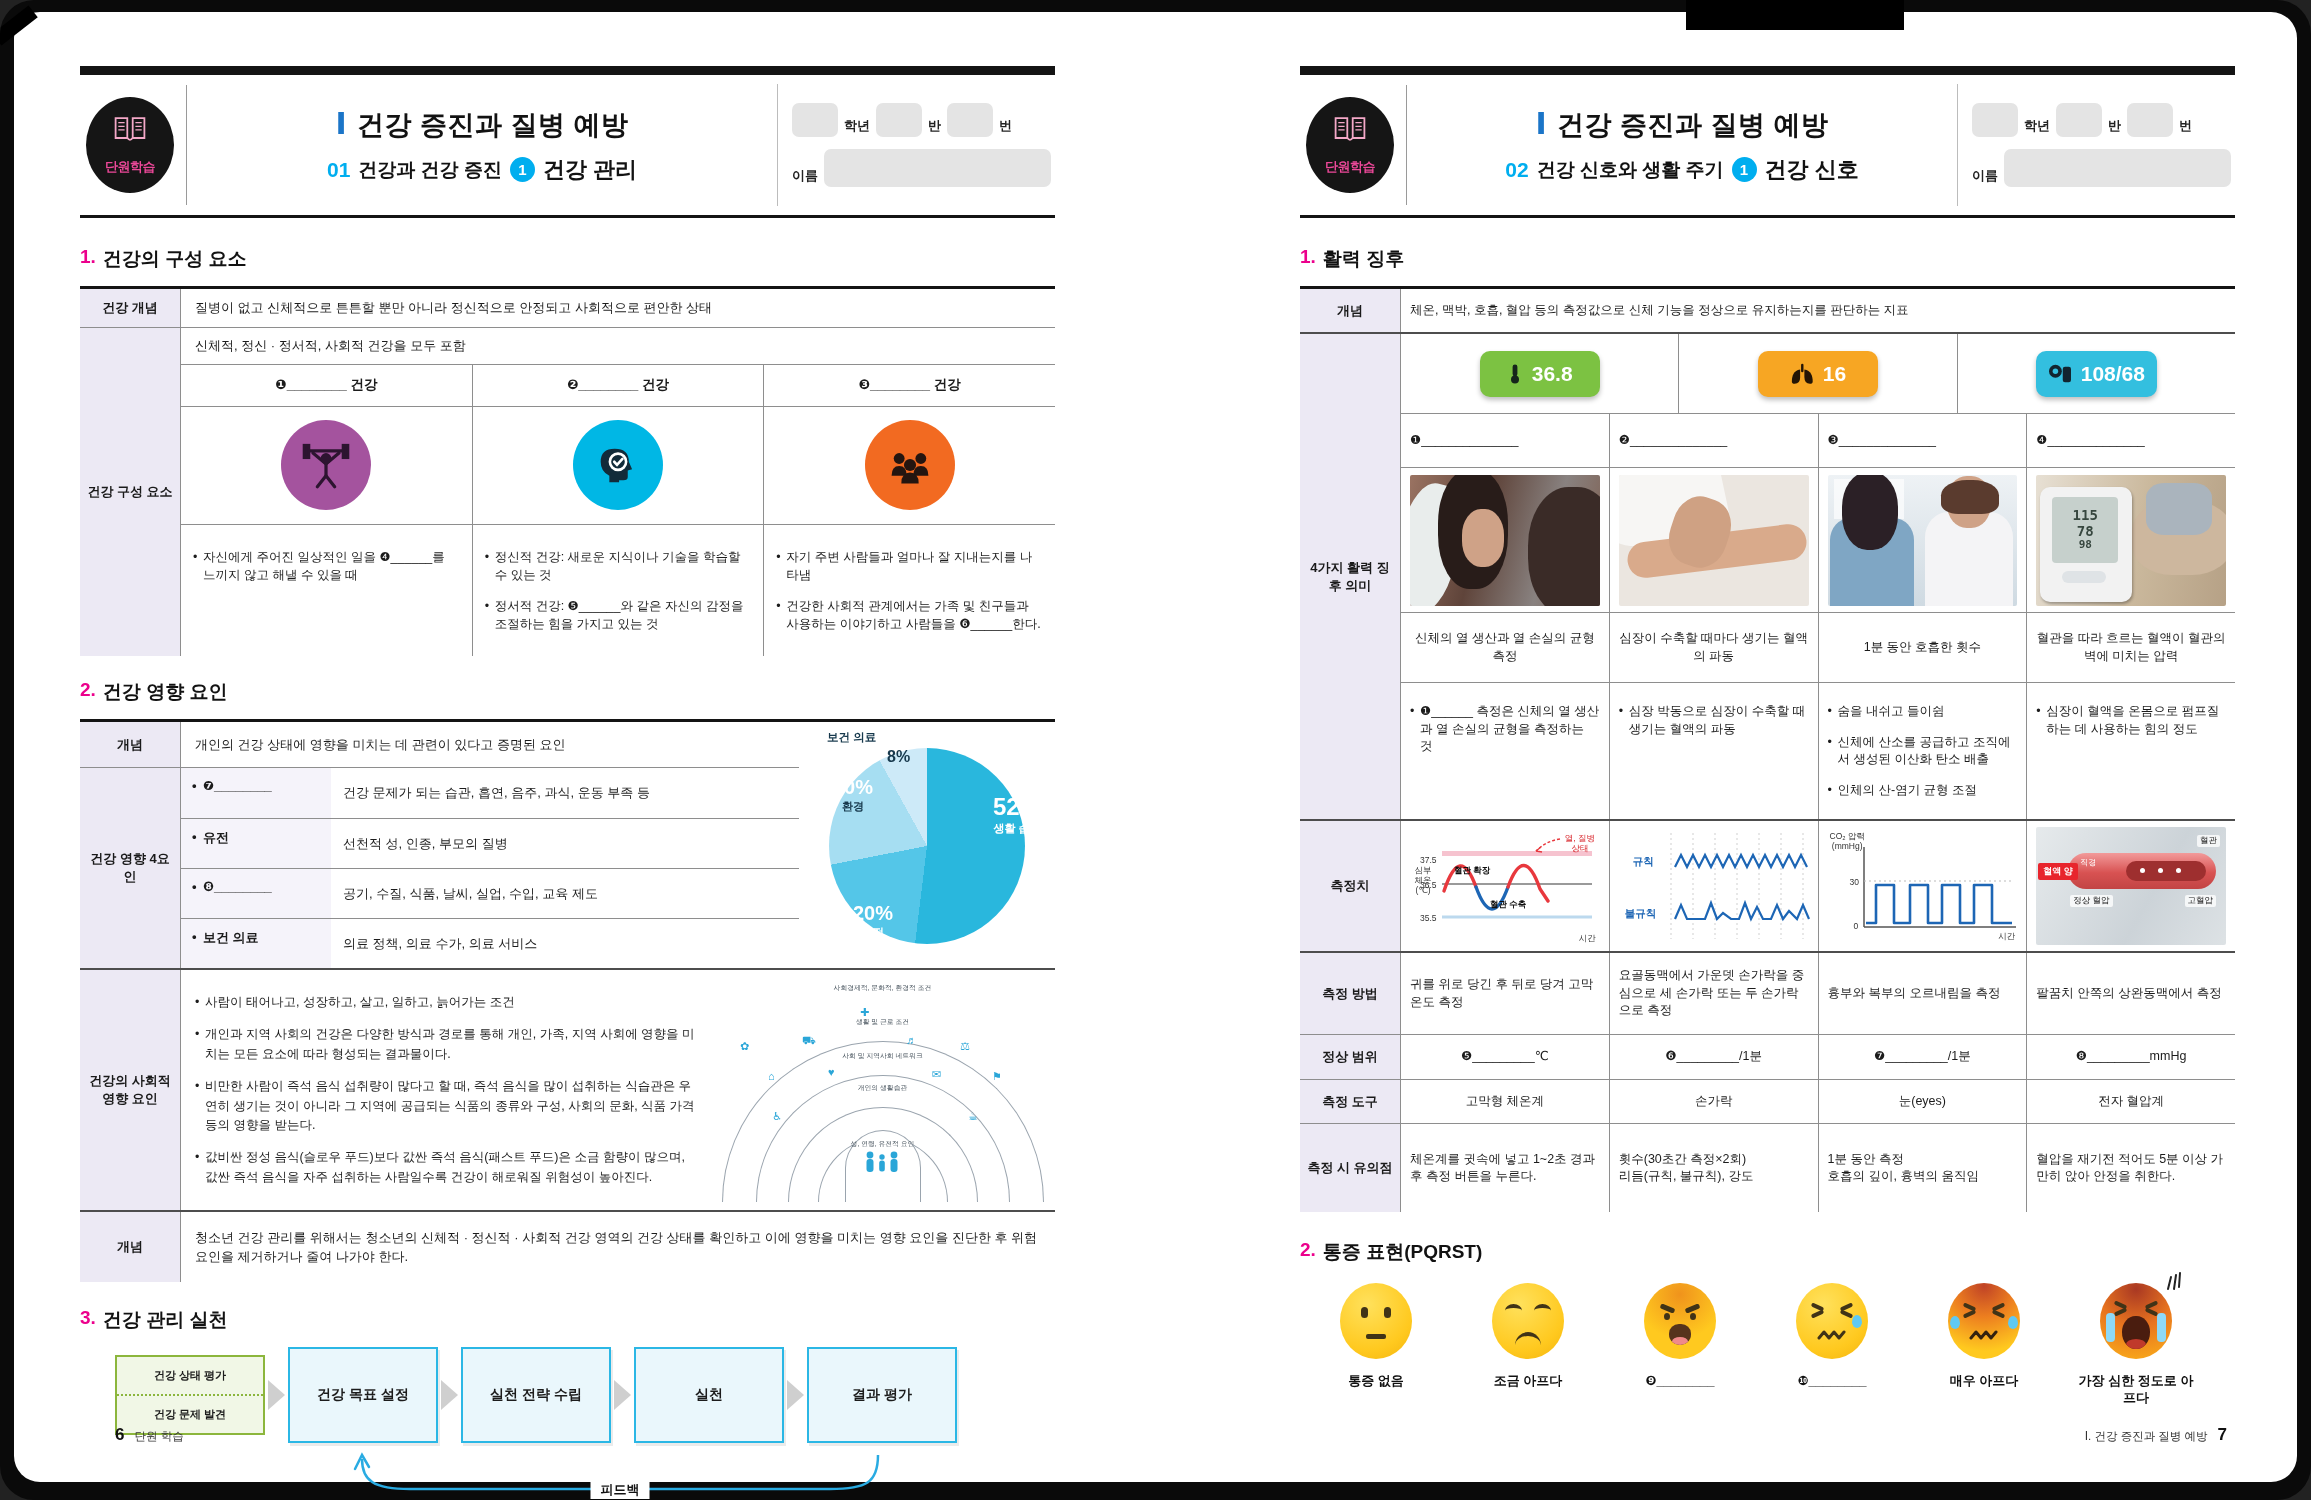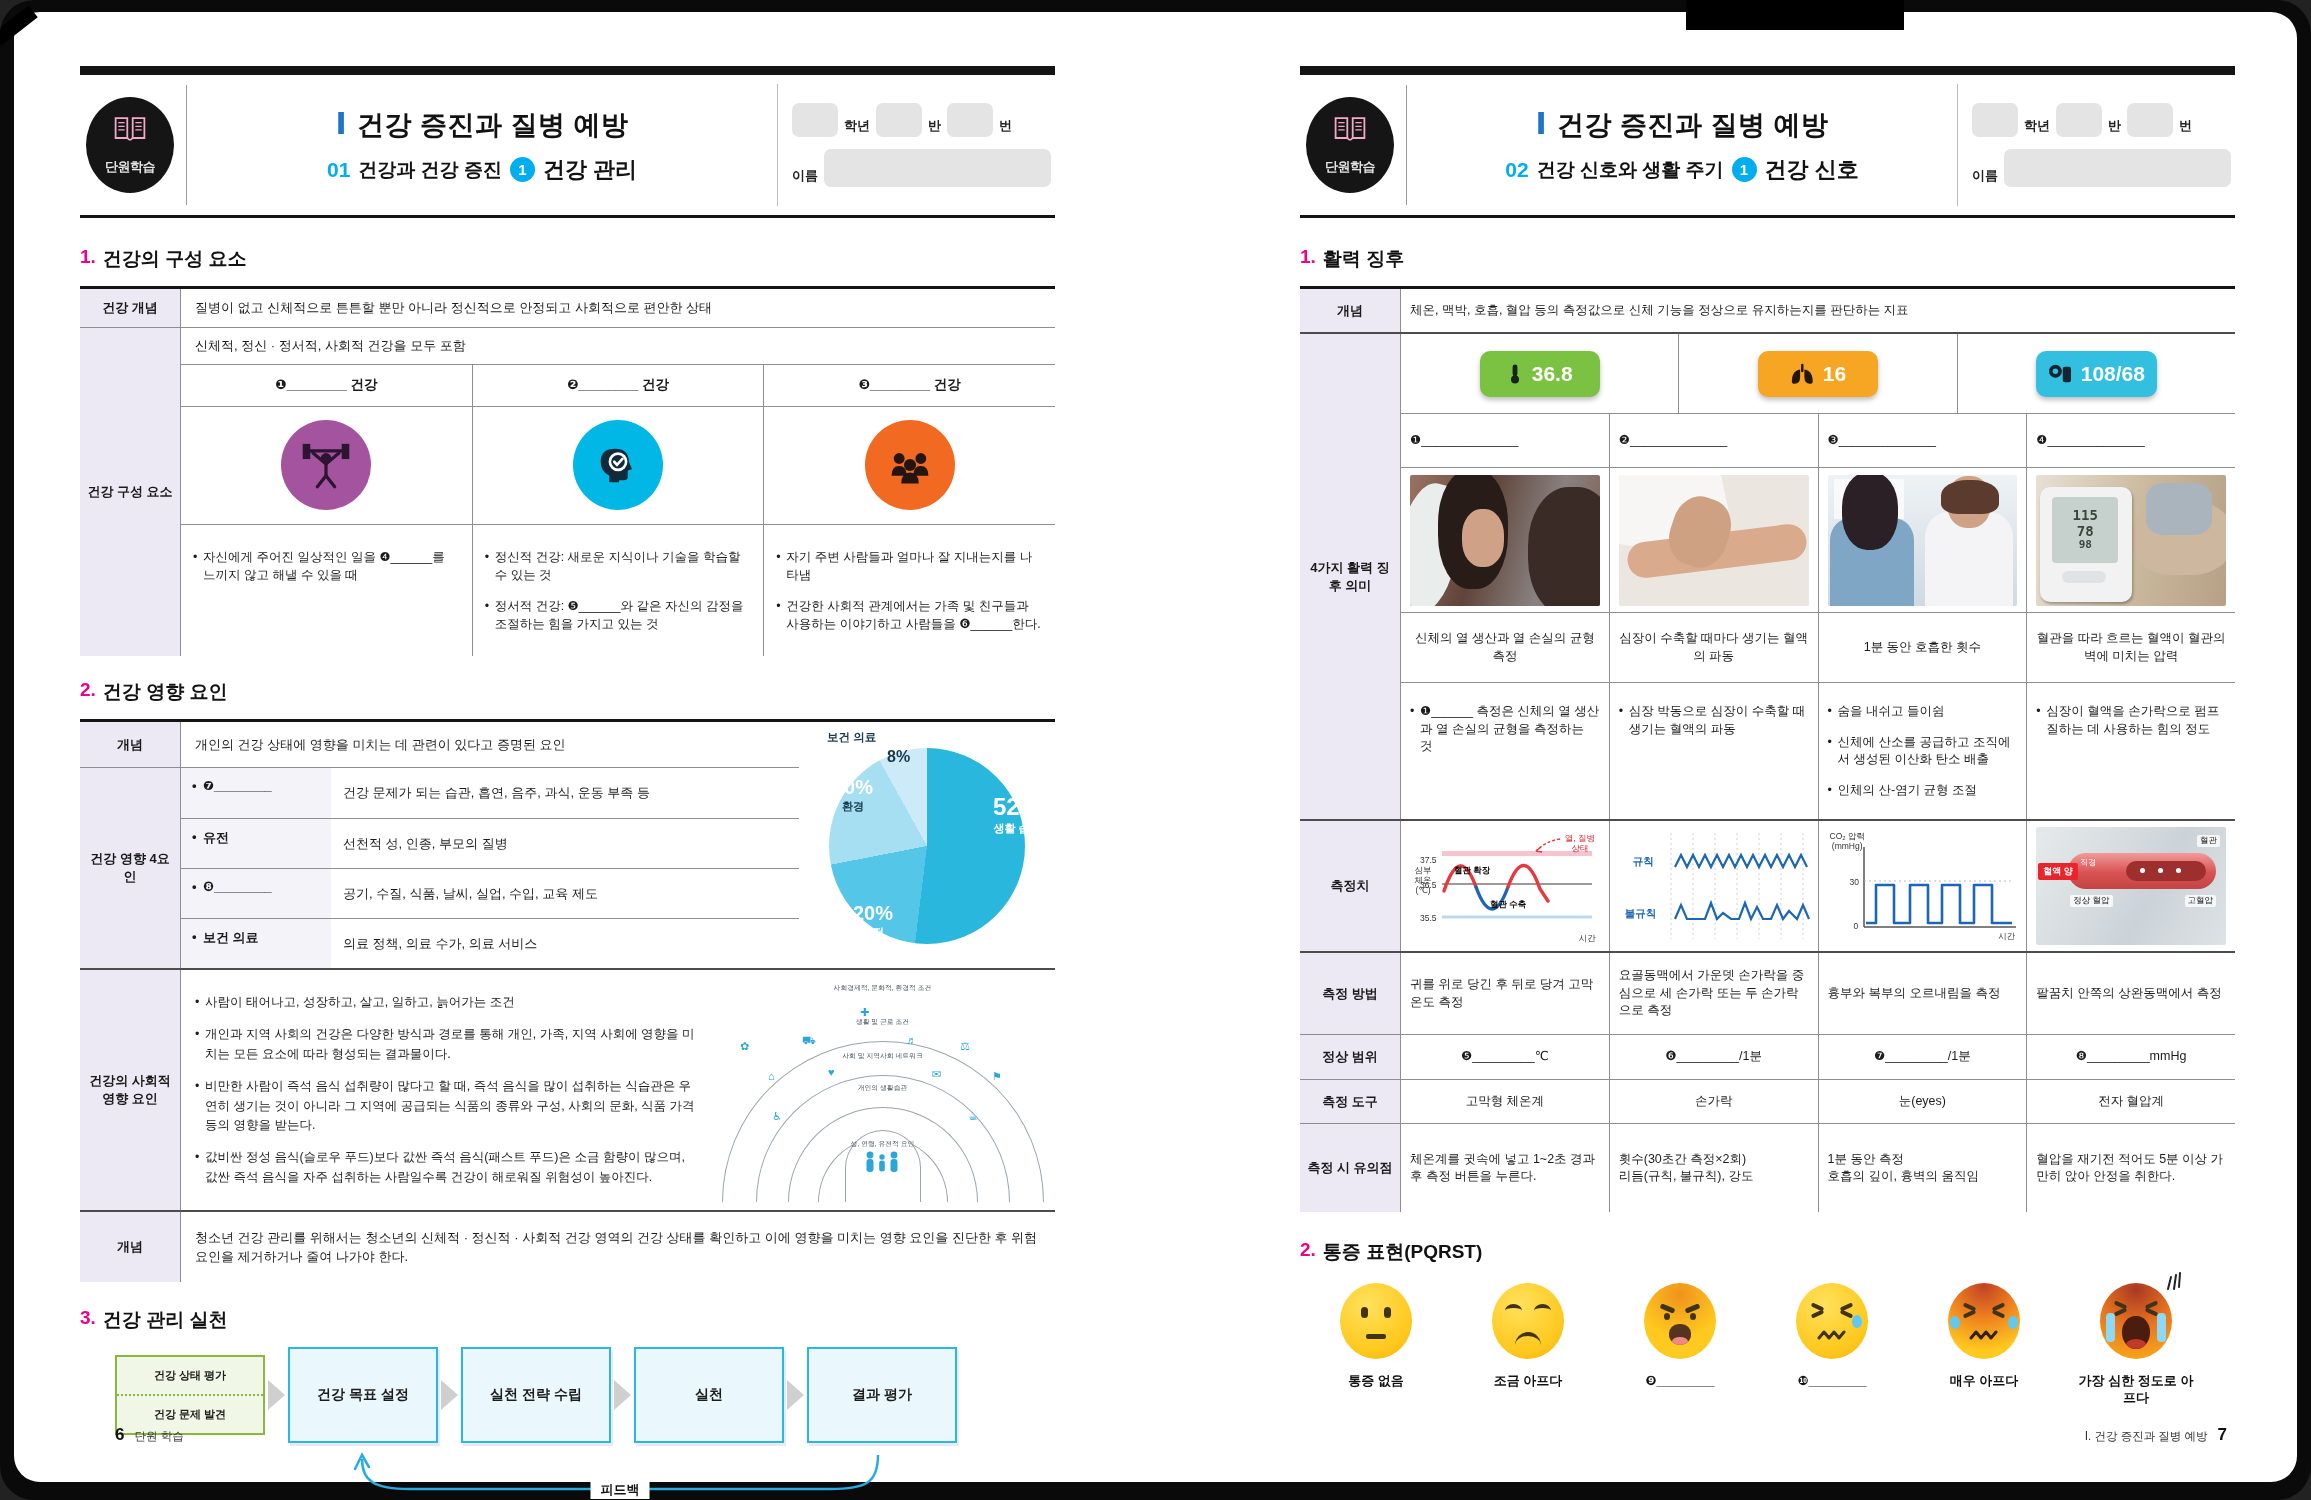--- a/index.html
+++ b/index.html
@@ -10,21 +10,21 @@
   .corner-tab{position:absolute;left:1686px;top:0;width:218px;height:30px;background:#000;}
   .corner-curl{position:absolute;left:-8px;top:18px;width:46px;height:15px;background:#000;transform:rotate(-38deg);}
 
   .page{position:absolute;top:66px;}
   .left-page{left:80px;width:975px;}
   .right-page{left:1300px;width:935px;}
 
   
   .hdr{border-top:9px solid #141414;border-bottom:3px solid #141414;height:152px;display:flex;align-items:center;}
   .logo{width:88px;height:96px;background:#151515;border-radius:50%;display:flex;flex-direction:column;align-items:center;justify-content:center;margin:0 12px 0 6px;flex:none;}
-  .logolabel{color:#e5e5e5;font-size:13px;font-weight:700;margin-top:15px;letter-spacing:-0.5px;font-family:Liberation Mono, monospace;}
+  .logolabel{color:#ec4899;font-size:13px;font-weight:700;margin-top:15px;letter-spacing:-0.5px;font-family:Liberation Mono, monospace;}
   .hdiv{width:1px;background:#9a9a9a;height:120px;flex:none;}
   .titlewrap{flex:1;text-align:center;}
   .t1{font-size:27px;font-weight:900;letter-spacing:0.5px;color:#121212;}
   .t1 .roman{color:#1b75c8;font-size:30px;margin-right:10px;font-weight:900;}
   .t2{margin-top:12px;font-size:19px;font-weight:700;color:#121212;display:flex;align-items:center;justify-content:center;gap:8px;}
   .t2 .lno{color:#00aeef;font-weight:900;font-size:21px;}
   .lbadge{display:inline-flex;width:25px;height:25px;border-radius:50%;background:#00aeef;color:#fff;align-items:center;justify-content:center;font-size:15px;font-weight:800;flex:none;}
   .t2 .lsub{font-size:22px;font-weight:900;}
   .fields{width:278px;border-left:1px solid #bcbcbc;height:122px;padding:8px 4px 8px 14px;display:flex;flex-direction:column;justify-content:center;gap:12px;flex:none;}
   .frow{display:flex;align-items:flex-end;gap:6px;font-size:13px;font-weight:600;color:#222;}
@@ -592,21 +592,21 @@
             </div>
             <div class="vcell topleft">
               <div>
                 <div class="bl">숨을 내쉬고 들이쉼</div>
                 <div class="bl">신체에 산소를 공급하고 조직에서 생성된 이산화 탄소 배출</div>
                 <div class="bl">인체의 산-염기 균형 조절</div>
               </div>
             </div>
             <div class="vcell topleft">
               <div>
-                    <div class="bl">심장이 혈액을 손가락으로 펌프질하는 데 사용하는 힘의 정도</div>
+                    <div class="bl">심장이 혈액을 온몸으로 펌프질하는 데 사용하는 힘의 정도</div>
                   </div>
             </div>
           </div>
         </div>
       </div>
 
       <div class="vrow hl2" style="height:132px;">
         <div class="tlabel">측정치</div>
         <div class="vcell">
           <div class="chart">

